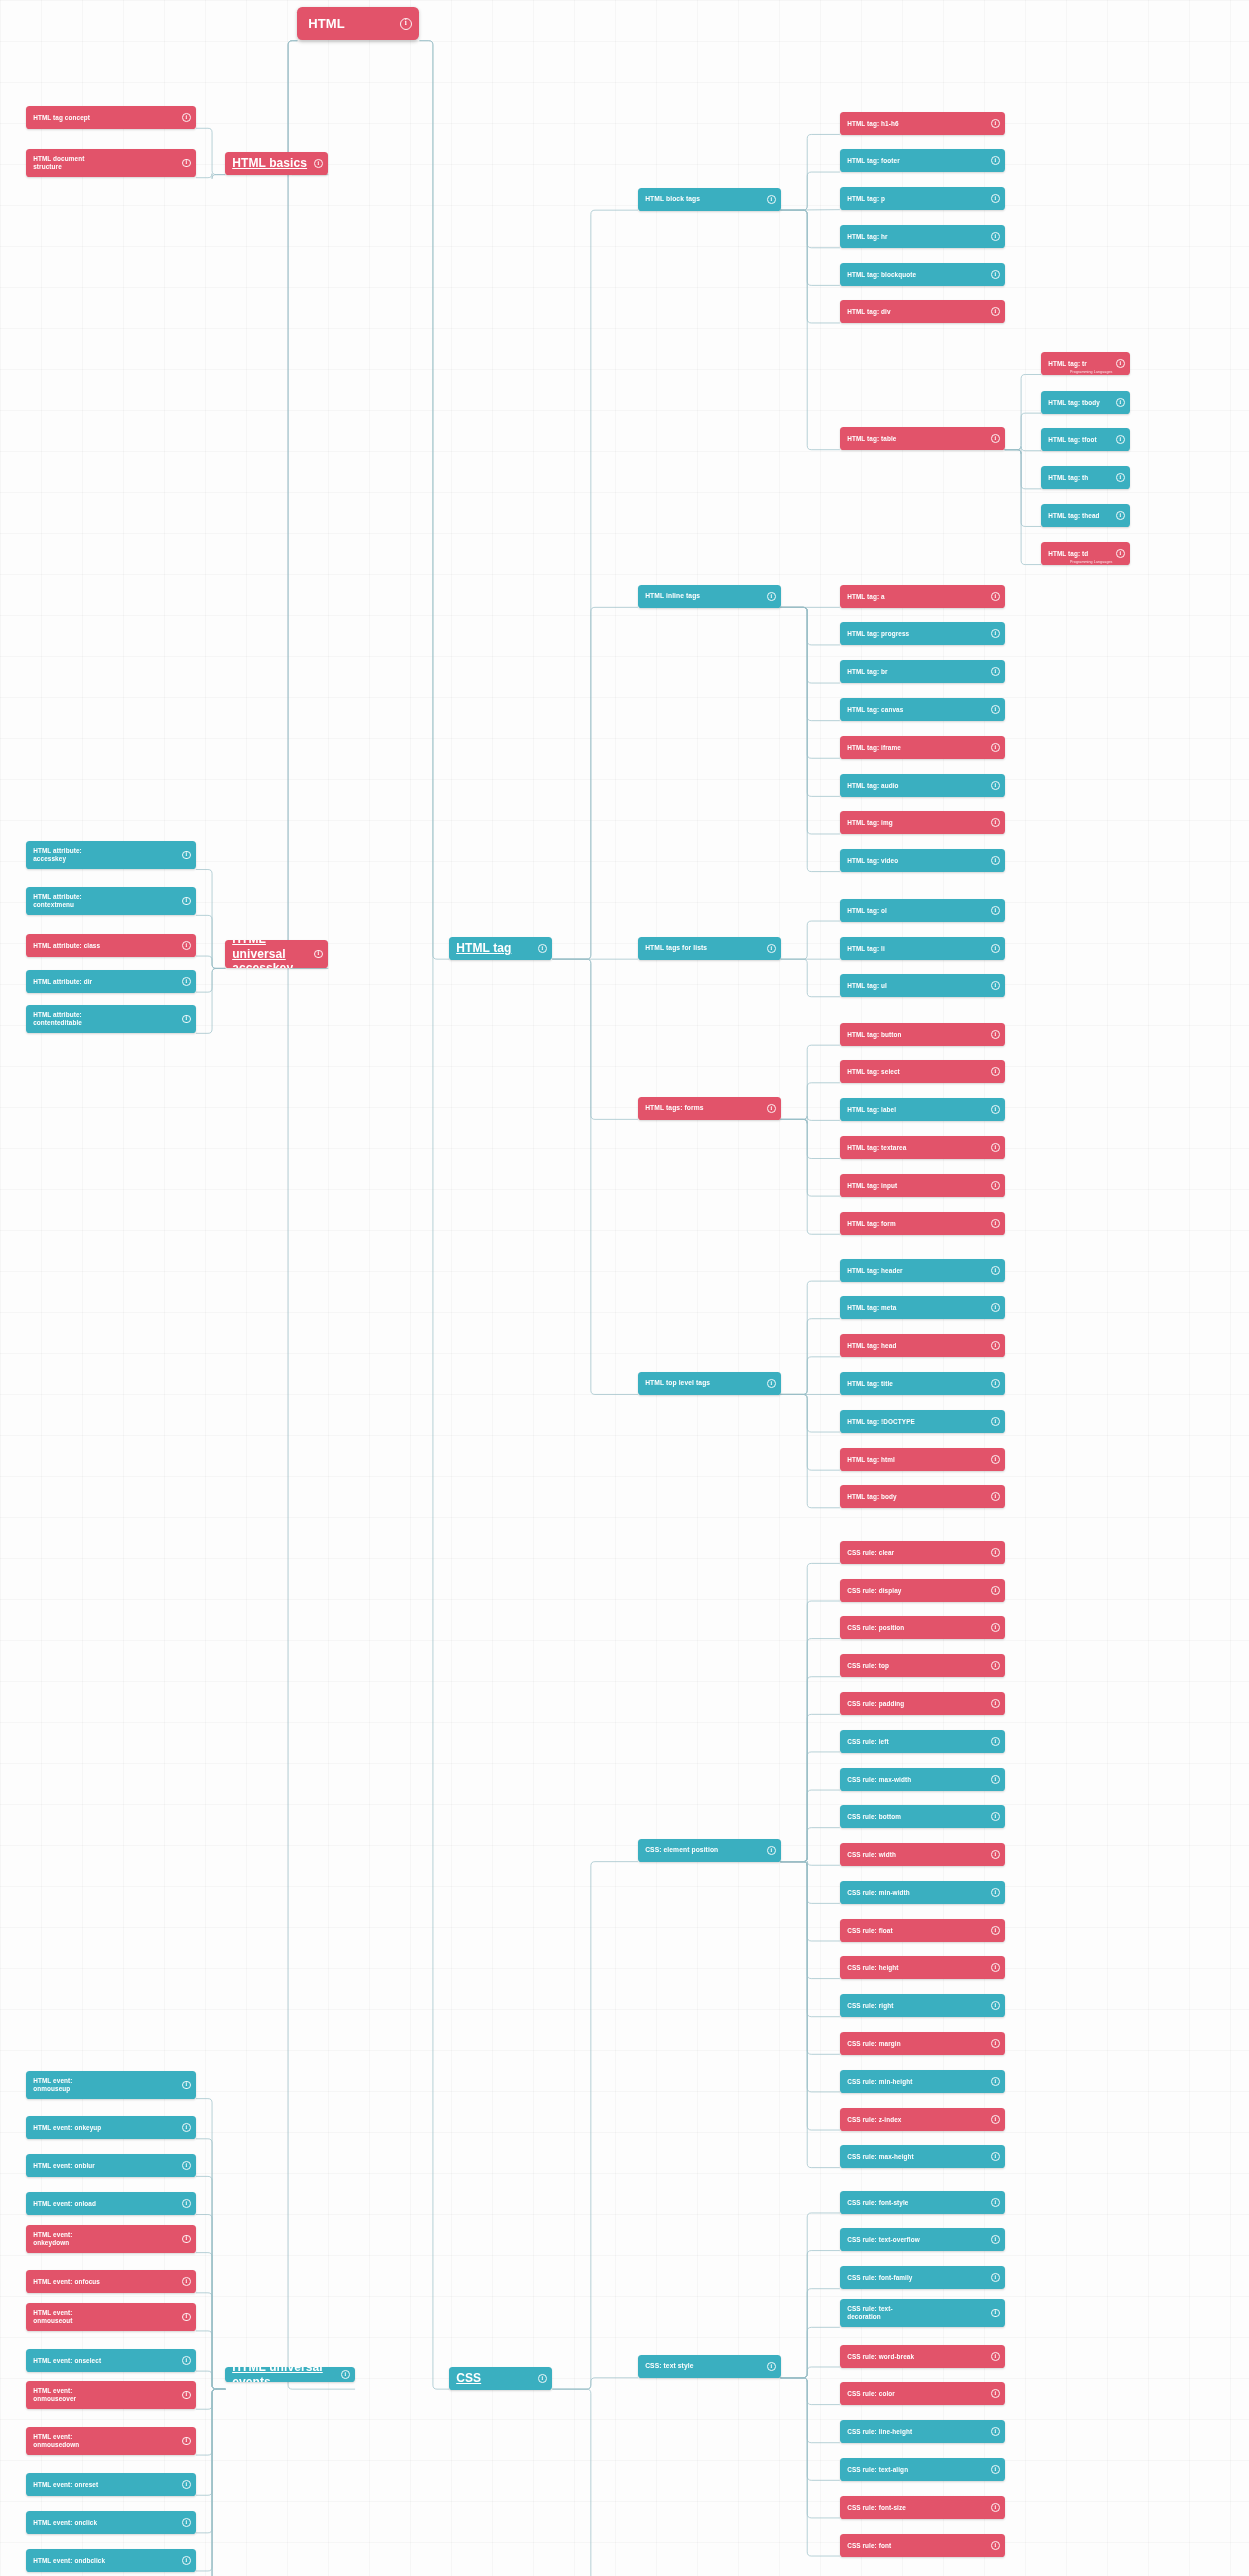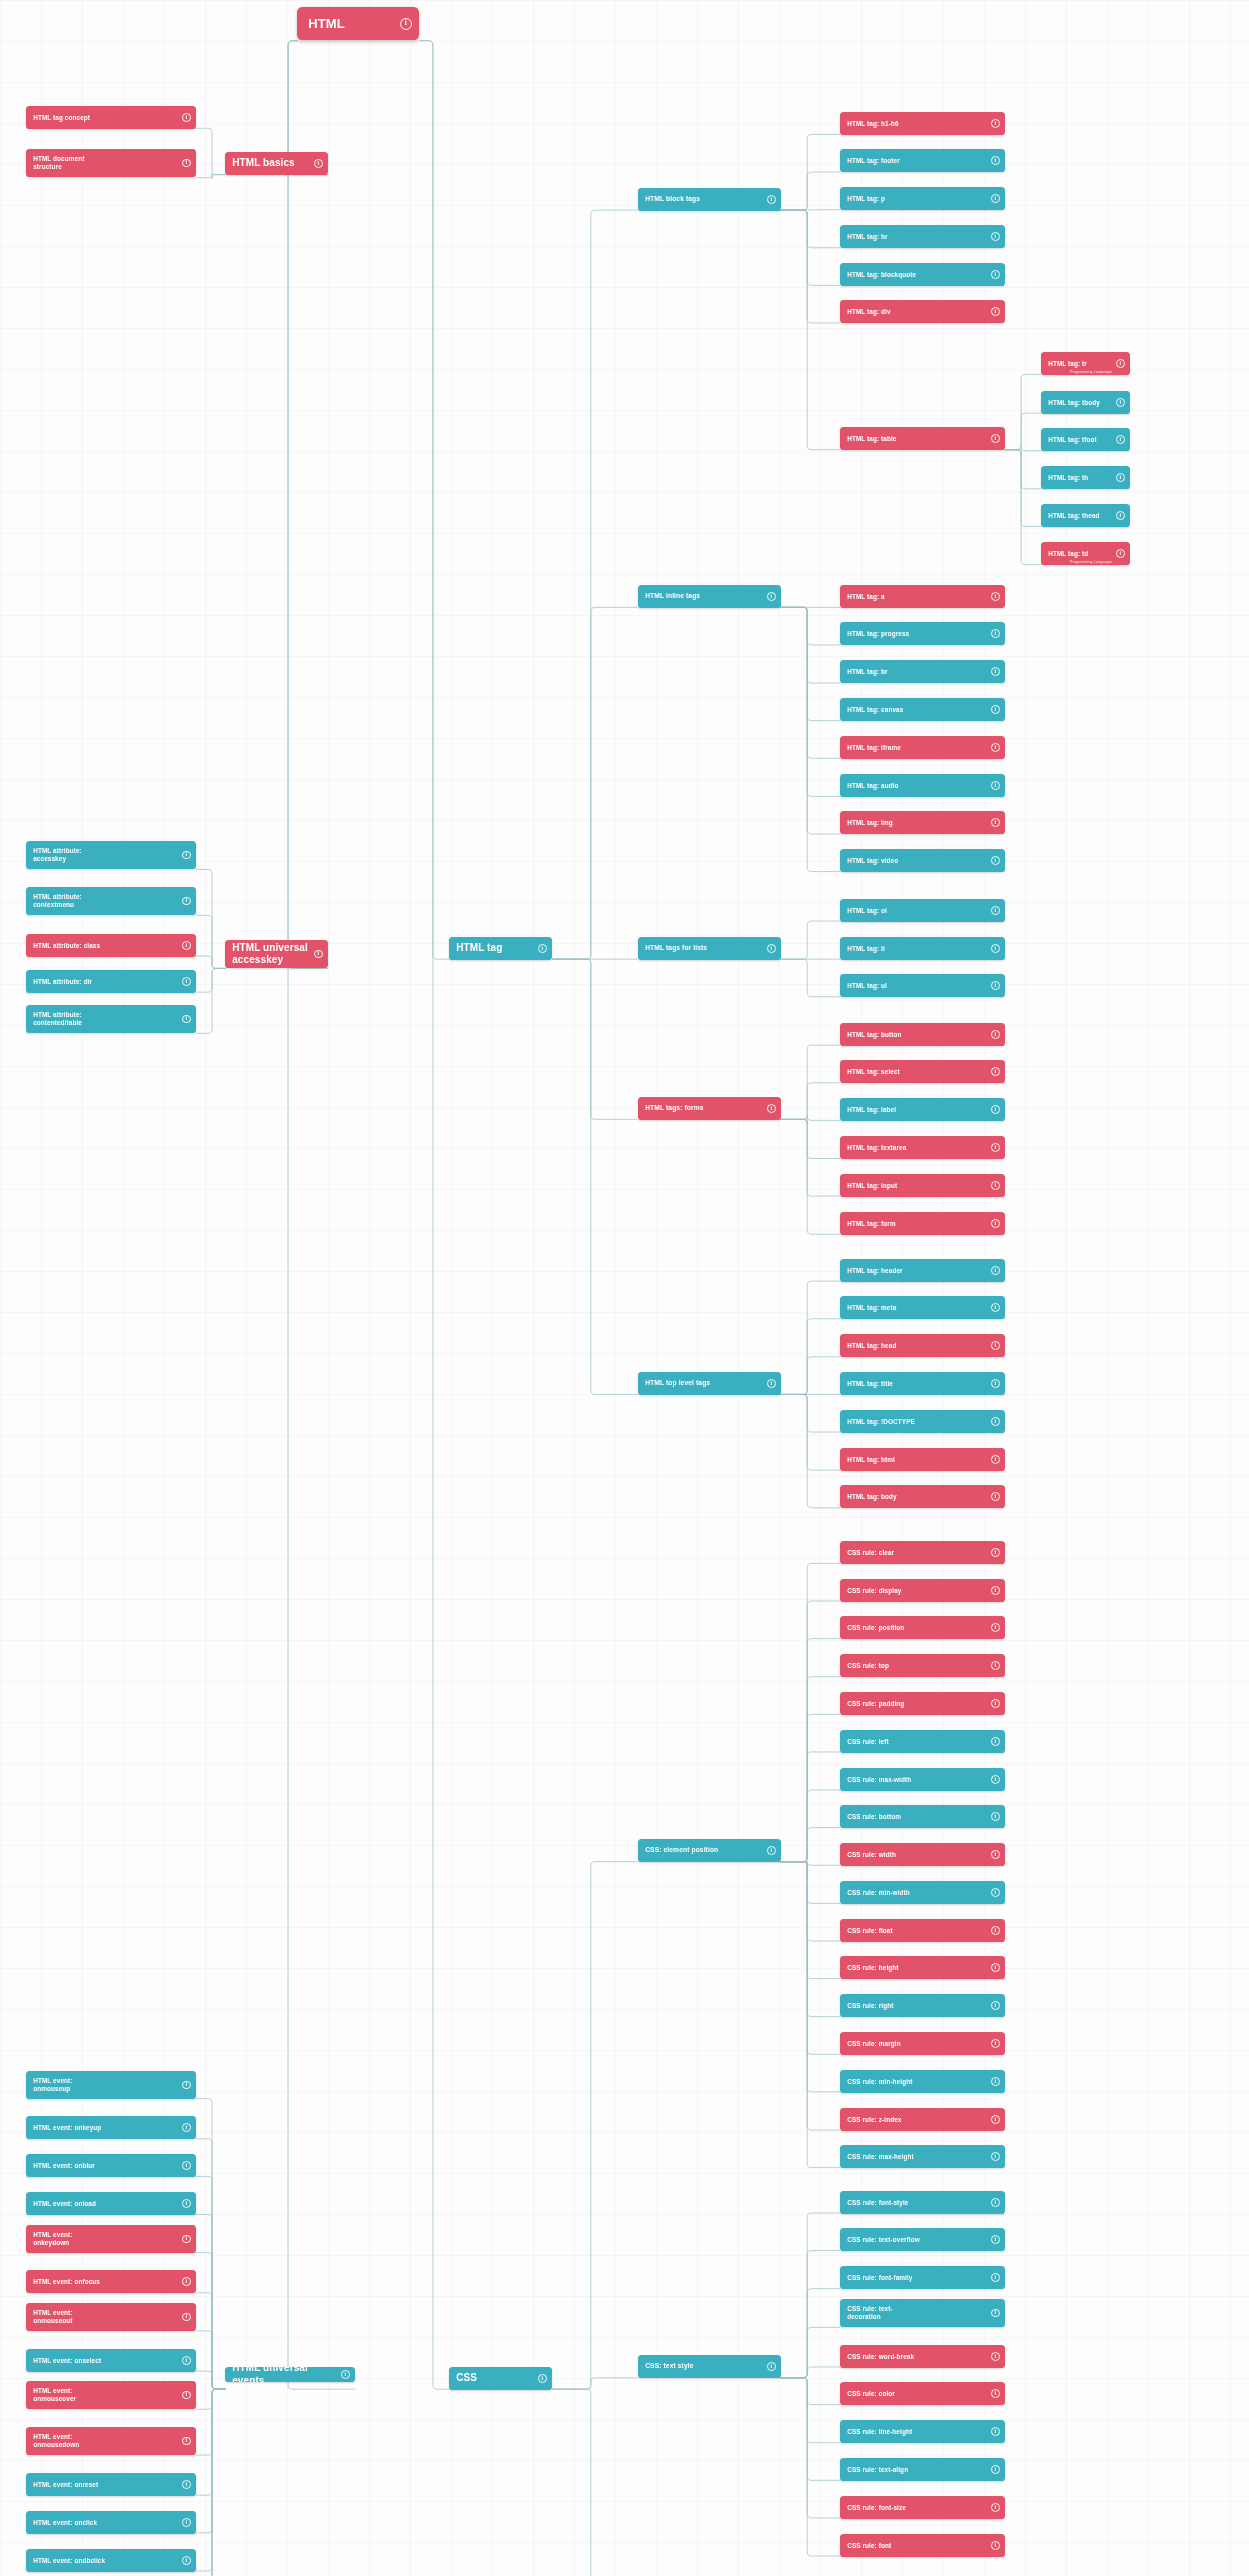--- a/index.html
+++ b/index.html
@@ -78,21 +78,21 @@
   .root  { background: #e2536a; }
 
   .node.root {
     border-radius: 5.2px;
     padding: 0 7.2px 0 11.3px;
     box-shadow: 0 1.5px 3.6px rgba(0,0,0,0.22);
   }
   .node.root .label { font-size: 13px; }
   .node.root .info { width: 12px; height: 12px; font-size: 7.2px; }
 
-  .node.lvl1 .label { font-size: 10px; }
+  .node.lvl1 .label { font-size: 12px; text-decoration: underline; }
   .node.lvl2 .label { font-size: 6.7px; }
   .node.leaf .label { font-size: 6.4px; }
 </style>
 </head>
 <body>
 
 <div id="canvas">
   <div id="grid"></div>
   <svg id="edges" width="1250" height="2776" viewBox="0 0 2426 5389">
       <path d="M 577 79 L 567 79 Q 559 79 559 87 L 559 331 Q 559 339 567 339 L 637 339" fill="none" stroke="#9bbfc7" stroke-width="1.4"></path>

